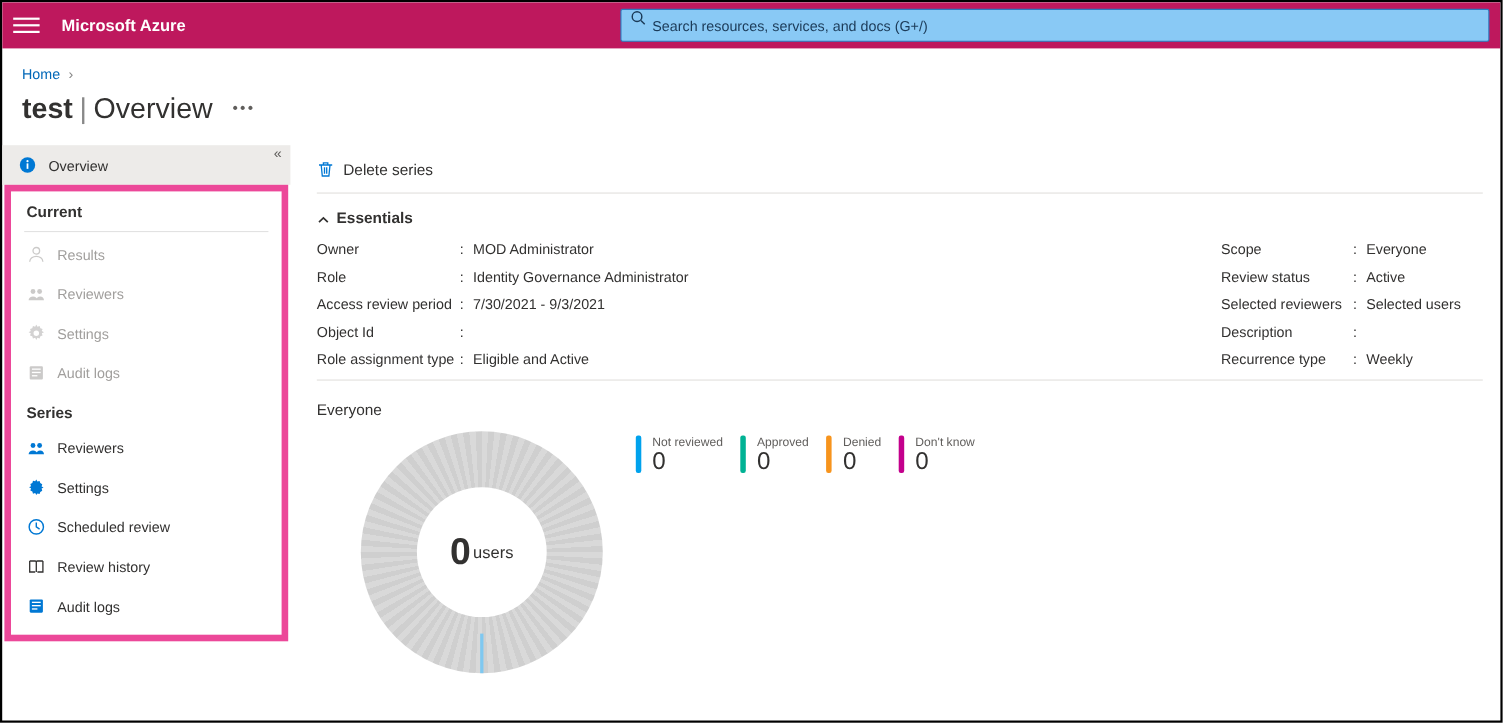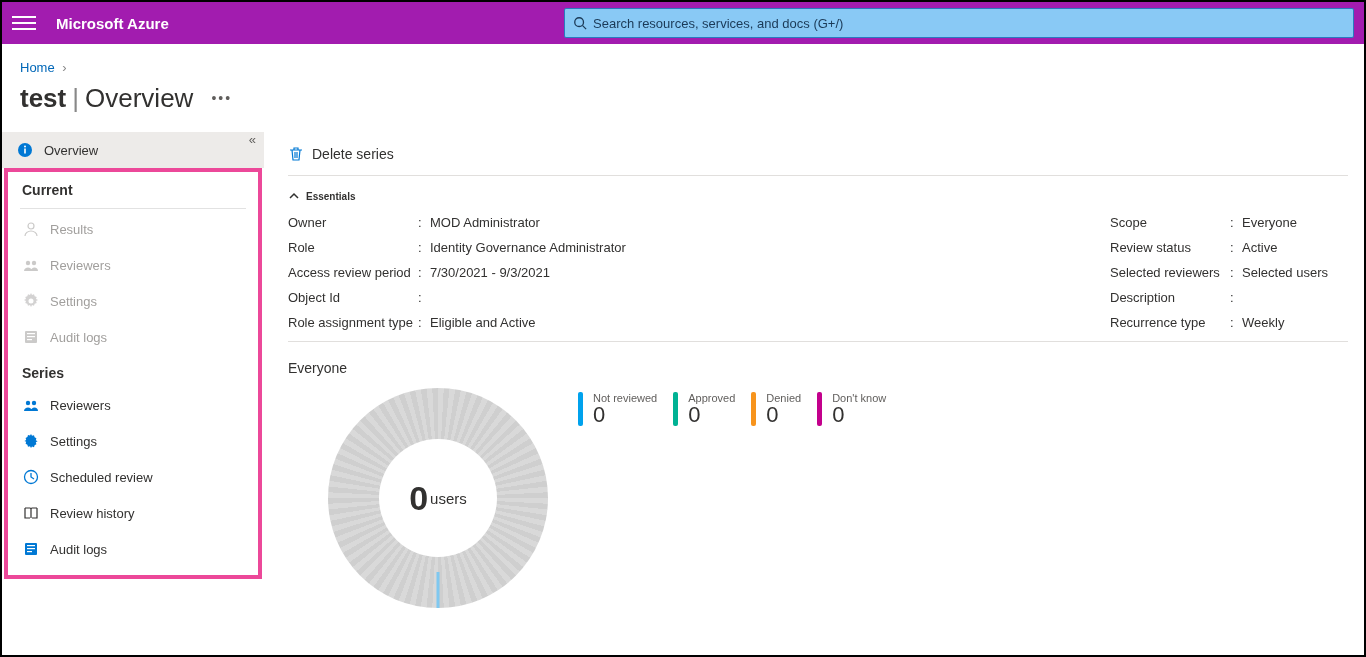--- a/index.html
+++ b/index.html
@@ -1,22 +1,22 @@
 <!DOCTYPE html>
 <html><head>
 <meta charset="utf-8">
 <style>
   * { box-sizing: border-box; margin: 0; padding: 0; }
   body { font-family: "Segoe UI", Arial, sans-serif; font-size: 13px; color: #323130; border: 2px solid #000; width:1366px; height:657px; overflow:hidden; }
-  .topbar { background:#a21caf; height:42px; display:flex; align-items:center; padding:0 10px; }
+  .topbar { background:#be185d; height:42px; display:flex; align-items:center; padding:0 10px; }
   .hamburger { width:24px; height:24px; display:flex; flex-direction:column; justify-content:center; gap:4px; margin-right:20px; cursor:pointer; }
   .hamburger span { height:2px; background:#fff; }
   .brand { color:#fff; font-size:15px; font-weight:600; }
   .searchwrap { margin-left:auto; flex:1; max-width:790px; }
-  .searchbox { width:100%; height:30px; background:#89c9f5; border:1px solid #2a7bbf; border-radius:2px; display:flex; align-items:center; padding:0 8px; color:#1b3a57; }
+  .searchbox { width:100%; height:30px; background:#89c9f5; border:1px solid #2a7bbf; border-radius:2px; display:flex; padding:0 8px; color:#1b3a57; }
   .searchbox svg { margin-right:6px; }
   .searchbox input { flex:1; background:transparent; border:none; outline:none; font-size:13px; color:#1b3a57; }
   .searchbox input::placeholder { color:#1b3a57; }
 
   .breadcrumb { padding:16px 0 8px 18px; font-size:13px; }
   .breadcrumb a { color:#0067b8; text-decoration:none; }
   .breadcrumb .chev { color:#888; margin-left:4px; }
 
   .pagetitle { padding:0 0 18px 18px; display:flex; align-items:baseline; }
   .pagetitle .t1 { font-size:26px; font-weight:600; }
@@ -27,29 +27,29 @@
   .layout { display:flex; }
 
   .sidebar { width:262px; position:relative; }
   .collapse-caret { position:absolute; right:8px; top:0px; color:#605e5c; font-size:13px; cursor:pointer; }
   .nav-item { display:flex; align-items:center; height:36px; padding:0 14px; font-size:13px; color:#323130; cursor:pointer; }
   .nav-item .icon { width:18px; height:18px; margin-right:10px; display:flex; align-items:center; justify-content:center; }
   .nav-item.disabled { color:#a19f9d; }
   .nav-item.disabled .icon svg { opacity:.55; }
   .nav-item.active { background:#edebe9; }
   .nav-section-title { font-size:14px; font-weight:600; padding:10px 14px 6px; }
-  .redbox { border:4px solid #ec4899; margin:0 2px; padding-bottom:8px; }
+  .redbox { border:6px solid #ec4899; margin:0 2px; padding-bottom:8px; }
   .thinline { border-top:1px solid #e2e2e2; margin:4px 12px 2px; }
 
   .main { flex:1; padding:0 16px 0 24px; }
   .toolbar { display:flex; align-items:center; height:44px; border-bottom:1px solid #e1dfdd; }
   .toolbar-btn { display:flex; align-items:center; gap:8px; font-size:14px; color:#323130; cursor:pointer; }
   .toolbar-btn svg { color:#0078d4; }
 
-  .essentials-head { display:flex; align-items:flex-end; gap:6px; font-size:10px; font-weight:600; padding:14px 0 8px; cursor:pointer; }
+  .essentials-head { display:flex; align-items:flex-end; gap:6px; font-size:14px; font-weight:600; padding:14px 0 8px; cursor:pointer; }
   .kvgrid { display:flex; gap:48px; }
   .kvcol { }
   .kvrow { display:flex; padding:5px 0; font-size:13px; }
   .kvrow .k { width:130px; color:#323130; }
   .kvrow .sep2 { width:12px; color:#323130; }
   .essentials-border { border-bottom:1px solid #e1dfdd; padding-bottom:6px; margin-bottom:12px; }
 
   .prev-title { font-size:14px; color:#323130; padding:6px 0 12px; }
   .donutwrap { display:flex; align-items:flex-start; gap:30px; padding-left:40px; }
   .donut { width:220px; height:220px; border-radius:50%; position:relative;

